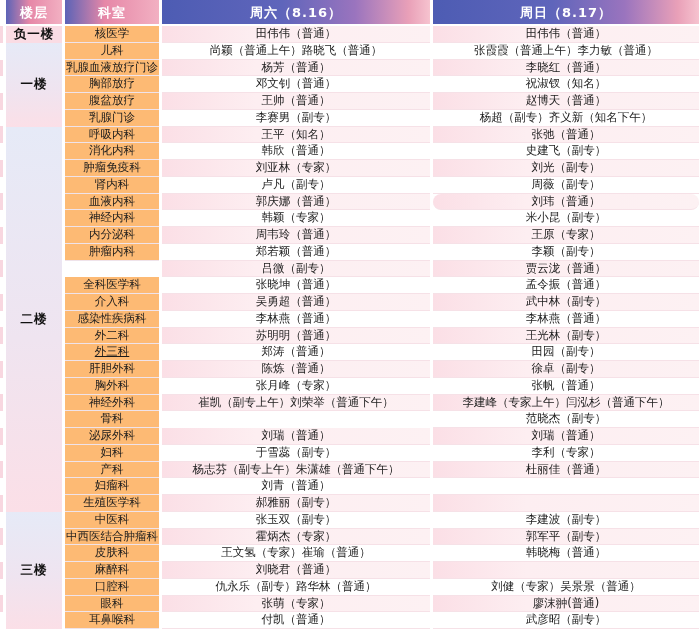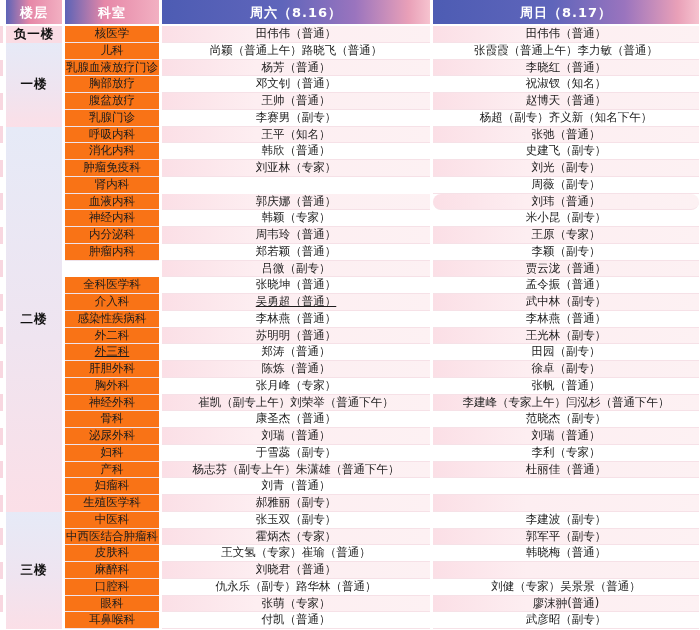--- a/index.html
+++ b/index.html
@@ -26,21 +26,21 @@
     margin-bottom:2px;letter-spacing:1px;
   }
   .hdr-small{background:linear-gradient(90deg,#5b63b7 0%,#e687a7 42%,#f2b0c2 100%);}
   .hdr-day{background:linear-gradient(90deg,#4d5cb3 0%,#5f65bb 45%,#9a74be 72%,#e9a0b8 92%,#f6c3cf 100%);}
   .floor-cell{
     font-weight:bold;font-size:12.5px;color:#111;letter-spacing:1px;
   }
   .floor-flat{background:#fadce4;}
   .floor-grad{background:linear-gradient(180deg,#e6eaf7 0%,#efe4f0 55%,#fbdfe7 100%);}
   .dept-cell{
-    background:#f97316;border-bottom:1px solid #efe3ea;
+    background:#fdba74;border-bottom:1px solid #efe3ea;
   }
   .data-cell{
     background:#ffffff;border-bottom:1px solid #f6e1e7;
   }
   .data-cell.stripe{
     background:linear-gradient(90deg,#fbdfe6 0%,#fdeef1 35%,#fdf1f3 100%);
   }
   .sliver-header{background:#ffffff;margin-bottom:2px;}
   .sliver-body{
     background:repeating-linear-gradient(180deg,
@@ -87,62 +87,62 @@
       <div class="cell dept-cell" style="grid-area: 8 / 3;">呼吸内科</div>
       <div class="cell data-cell stripe" style="grid-area: 8 / 4;">王平（知名）</div>
       <div class="cell data-cell stripe" style="grid-area: 8 / 5;">张弛（普通）</div>
       <div class="cell dept-cell" style="grid-area: 9 / 3;">消化内科</div>
       <div class="cell data-cell" style="grid-area: 9 / 4;">韩欣（普通）</div>
       <div class="cell data-cell" style="grid-area: 9 / 5;">史建飞（副专）</div>
       <div class="cell dept-cell" style="grid-area: 10 / 3;">肿瘤免疫科</div>
       <div class="cell data-cell stripe" style="grid-area: 10 / 4;">刘亚林（专家）</div>
       <div class="cell data-cell stripe" style="grid-area: 10 / 5;">刘光（副专）</div>
       <div class="cell dept-cell" style="grid-area: 11 / 3;">肾内科</div>
+      <div class="cell data-cell" style="grid-area: 11 / 4;">卢凡（副专）</div>
       <div class="cell data-cell" style="grid-area: 11 / 5;">周薇（副专）</div>
       <div class="cell dept-cell" style="grid-area: 12 / 3;">血液内科</div>
       <div class="cell data-cell stripe" style="grid-area: 12 / 4;">郭庆娜（普通）</div>
       <div class="cell data-cell stripe" style="grid-area: 12 / 5; border-radius: 8px;">刘玮（普通）</div>
       <div class="cell dept-cell" style="grid-area: 13 / 3;">神经内科</div>
       <div class="cell data-cell" style="grid-area: 13 / 4;">韩颖（专家）</div>
       <div class="cell data-cell" style="grid-area: 13 / 5;">米小昆（副专）</div>
       <div class="cell dept-cell" style="grid-area: 14 / 3;">内分泌科</div>
       <div class="cell data-cell stripe" style="grid-area: 14 / 4;">周韦玲（普通）</div>
       <div class="cell data-cell stripe" style="grid-area: 14 / 5;">王原（专家）</div>
       <div class="cell dept-cell" style="grid-area: 15 / 3;">肿瘤内科</div>
       <div class="cell data-cell" style="grid-area: 15 / 4;">郑若颖（普通）</div>
       <div class="cell data-cell" style="grid-area: 15 / 5;">李颖（副专）</div>
       <div class="cell dept-cell" style="grid-area: 16 / 3; margin-top: 44px;">肿瘤免疫科</div>
       <div class="cell data-cell stripe" style="grid-area: 16 / 4;">吕微（副专）</div>
       <div class="cell data-cell stripe" style="grid-area: 16 / 5;">贾云泷（普通）</div>
       <div class="cell dept-cell" style="grid-area: 17 / 3;">全科医学科</div>
       <div class="cell data-cell" style="grid-area: 17 / 4;">张晓坤（普通）</div>
       <div class="cell data-cell" style="grid-area: 17 / 5;">孟令振（普通）</div>
       <div class="cell dept-cell" style="grid-area: 18 / 3;">介入科</div>
-      <div class="cell data-cell stripe" style="grid-area: 18 / 4; text-decoration: underline;">吴勇超（普通）</div>
+      <div class="cell data-cell stripe" style="grid-area: 18 / 4;">吴勇超（普通）</div>
       <div class="cell data-cell stripe" style="grid-area: 18 / 5;">武中林（副专）</div>
       <div class="cell dept-cell" style="grid-area: 19 / 3;">感染性疾病科</div>
       <div class="cell data-cell" style="grid-area: 19 / 4;">李林燕（普通）</div>
       <div class="cell data-cell" style="grid-area: 19 / 5;">李林燕（普通）</div>
       <div class="cell dept-cell" style="grid-area: 20 / 3;">外二科</div>
       <div class="cell data-cell stripe" style="grid-area: 20 / 4;">苏明明（普通）</div>
       <div class="cell data-cell stripe" style="grid-area: 20 / 5;">王光林（副专）</div>
       <div class="cell dept-cell" style="grid-area: 21 / 3; text-decoration: underline;">外三科</div>
       <div class="cell data-cell" style="grid-area: 21 / 4;">郑涛（普通）</div>
       <div class="cell data-cell" style="grid-area: 21 / 5;">田园（副专）</div>
       <div class="cell dept-cell" style="grid-area: 22 / 3;">肝胆外科</div>
       <div class="cell data-cell stripe" style="grid-area: 22 / 4;">陈炼（普通）</div>
       <div class="cell data-cell stripe" style="grid-area: 22 / 5;">徐卓（副专）</div>
       <div class="cell dept-cell" style="grid-area: 23 / 3;">胸外科</div>
       <div class="cell data-cell" style="grid-area: 23 / 4;">张月峰（专家）</div>
       <div class="cell data-cell" style="grid-area: 23 / 5;">张帆（普通）</div>
       <div class="cell dept-cell" style="grid-area: 24 / 3;">神经外科</div>
       <div class="cell data-cell stripe" style="grid-area: 24 / 4;">崔凯（副专上午）刘荣举（普通下午）</div>
       <div class="cell data-cell stripe" style="grid-area: 24 / 5;">李建峰（专家上午）闫泓杉（普通下午）</div>
       <div class="cell dept-cell" style="grid-area: 25 / 3;">骨科</div>
-      <div class="cell data-cell" style="grid-area: 25 / 4;">康圣杰（普通）</div>
       <div class="cell data-cell" style="grid-area: 25 / 5;">范晓杰（副专）</div>
       <div class="cell dept-cell" style="grid-area: 26 / 3;">泌尿外科</div>
       <div class="cell data-cell stripe" style="grid-area: 26 / 4;">刘瑞（普通）</div>
       <div class="cell data-cell stripe" style="grid-area: 26 / 5;">刘瑞（普通）</div>
       <div class="cell dept-cell" style="grid-area: 27 / 3;">妇科</div>
       <div class="cell data-cell" style="grid-area: 27 / 4;">于雪蕊（副专）</div>
       <div class="cell data-cell" style="grid-area: 27 / 5;">李利（专家）</div>
       <div class="cell dept-cell" style="grid-area: 28 / 3;">产科</div>
       <div class="cell data-cell stripe" style="grid-area: 28 / 4;">杨志芬（副专上午）朱潇雄（普通下午）</div>
       <div class="cell data-cell stripe" style="grid-area: 28 / 5;">杜丽佳（普通）</div>

